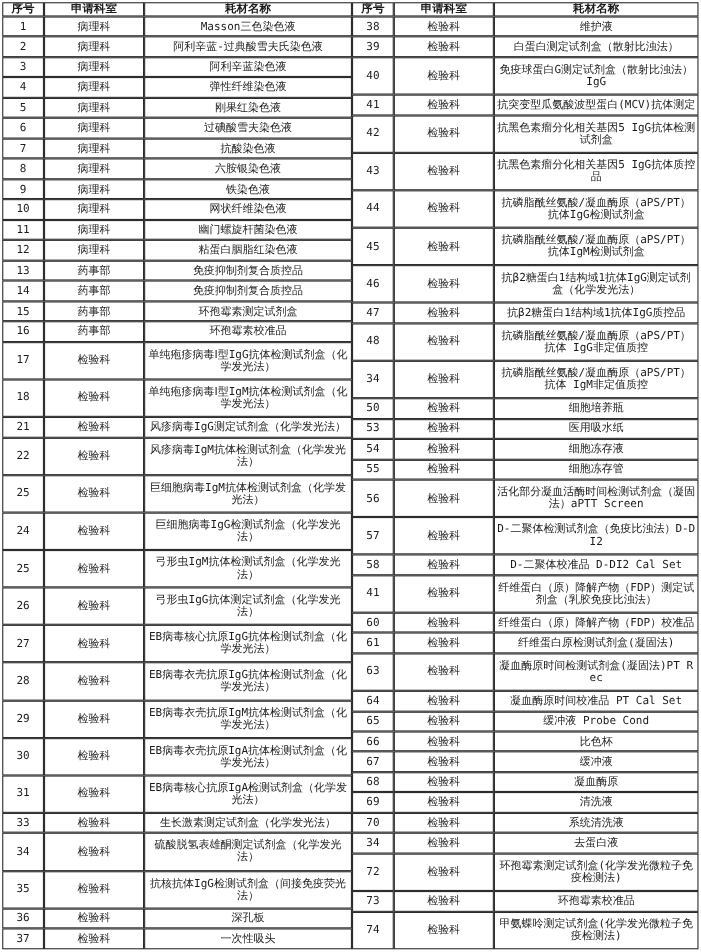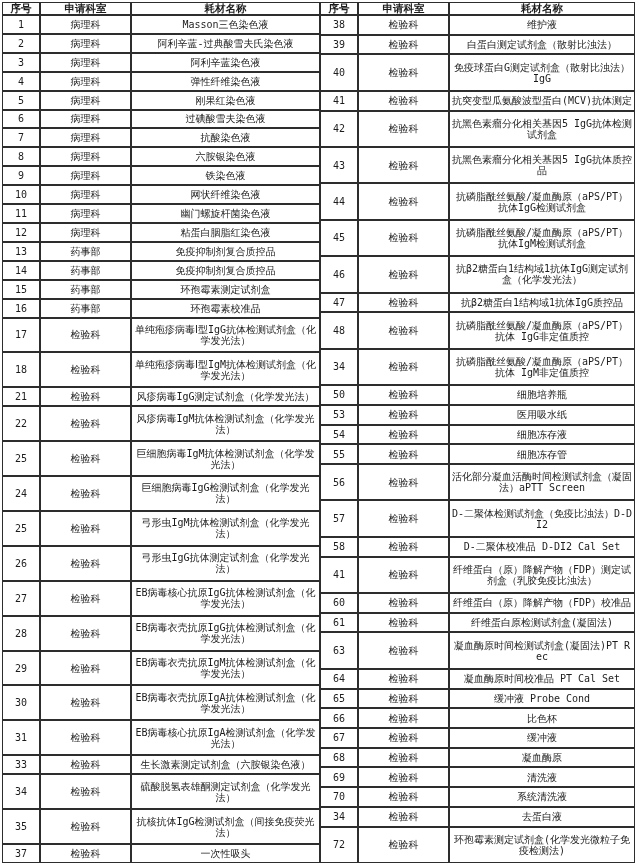--- a/index.html
+++ b/index.html
@@ -207,31 +207,36 @@
           <td>EB病毒衣壳抗原IgA抗体检测试剂盒（化学发光法）</td>
         </tr>
         <tr>
           <td>31</td>
           <td>检验科</td>
           <td>EB病毒核心抗原IgA检测试剂盒（化学发光法）</td>
         </tr>
         <tr>
           <td>33</td>
           <td>检验科</td>
-          <td>生长激素测定试剂盒（六胺银染色液）</td>
+          <td>生长激素测定试剂盒（化学发光法）</td>
         </tr>
         <tr>
           <td>34</td>
           <td>检验科</td>
           <td>硫酸脱氢表雄酮测定试剂盒（化学发光法）</td>
         </tr>
         <tr>
           <td>35</td>
           <td>检验科</td>
           <td>抗核抗体IgG检测试剂盒（间接免疫荧光法）</td>
+        </tr>
+        <tr>
+          <td>36</td>
+          <td>检验科</td>
+          <td>深孔板</td>
         </tr>
         <tr>
           <td>37</td>
           <td>检验科</td>
           <td>一次性吸头</td>
         </tr>
       </tbody>
   </table>
 
   <table class="grid right">
@@ -401,16 +406,26 @@
         <tr>
           <td>34</td>
           <td>检验科</td>
           <td>去蛋白液</td>
         </tr>
         <tr>
           <td>72</td>
           <td>检验科</td>
           <td>环孢霉素测定试剂盒(化学发光微粒子免疫检测法)</td>
         </tr>
+        <tr>
+          <td>73</td>
+          <td>检验科</td>
+          <td>环孢霉素校准品</td>
+        </tr>
+        <tr>
+          <td>74</td>
+          <td>检验科</td>
+          <td>甲氨蝶呤测定试剂盒(化学发光微粒子免疫检测法)</td>
+        </tr>
       </tbody>
   </table>
 
 </div>
 
 </body></html>

